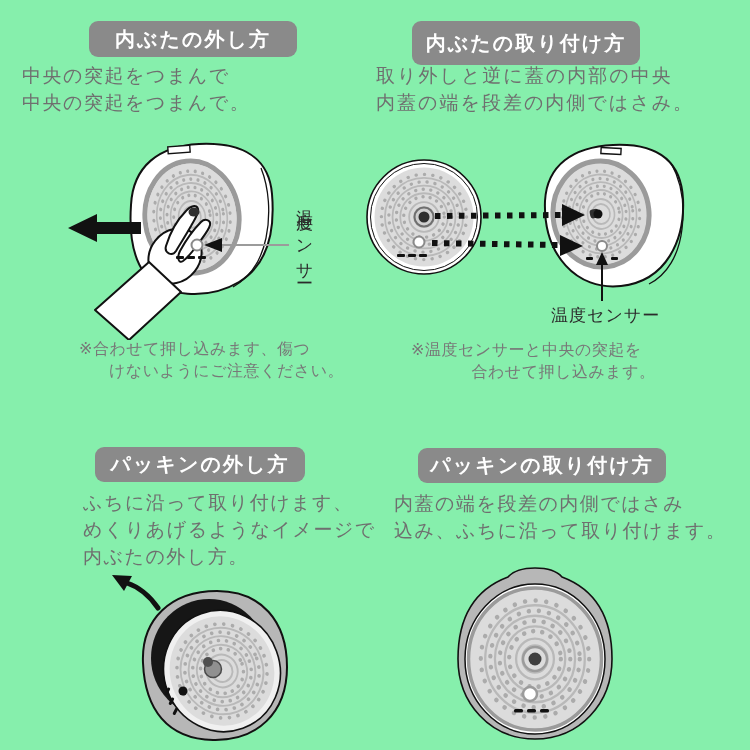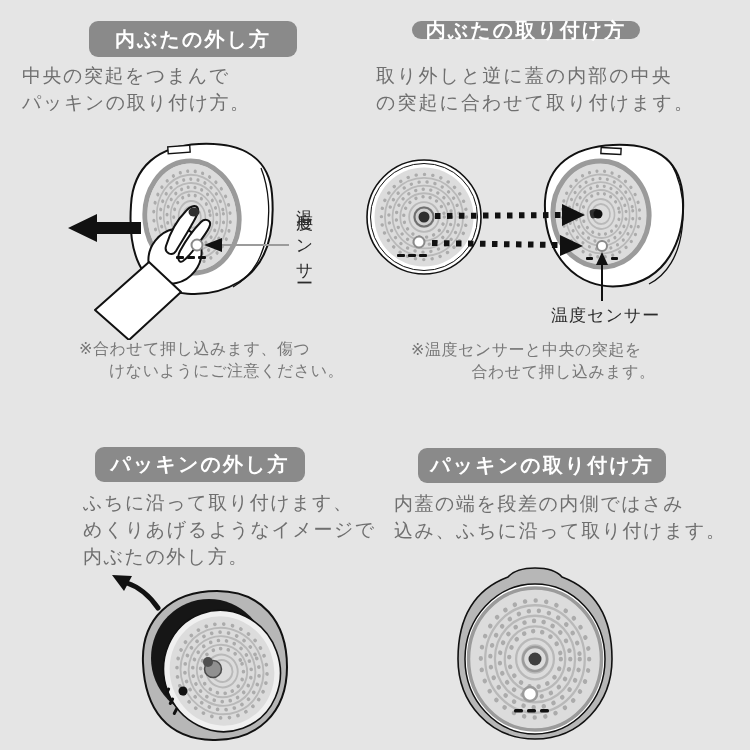--- a/index.html
+++ b/index.html
@@ -1,16 +1,16 @@
 <!DOCTYPE html>
 <html><head>
 <meta charset="utf-8">
 <style>
   html,body{margin:0;padding:0;background:#ffffff;}
-  .page{position:relative;width:750px;height:750px;background:#e5e5e5;overflow:hidden;
+  .page{position:relative;width:750px;height:750px;background:#86efac;overflow:hidden;
         font-family:"Liberation Sans","DejaVu Sans",sans-serif;}
   .badge{position:absolute;background:#8a8a8a;color:#ffffff;border-radius:9px;
          display:flex;align-items:center;justify-content:center;
          font-weight:bold;font-size:20px;letter-spacing:2px;}
   .body-text{position:absolute;color:#6f6f6f;font-size:19px;line-height:27px;letter-spacing:1.5px;}
   .body-text.center{text-align:left;}
   .note{position:absolute;color:#787878;font-size:16px;line-height:21.5px;letter-spacing:0.5px;}
   .note .indent{padding-left:15px;text-align:center;}
   .part-label{position:absolute;color:#2b2b2b;font-size:17px;letter-spacing:1px;}
   .vertical{writing-mode:vertical-rl;letter-spacing:4px;}
@@ -35,21 +35,21 @@
         <circle r="15" fill="none" stroke="#b9b9b9" stroke-width="1.8"></circle>
         <circle r="10" fill="none" stroke="#b9b9b9" stroke-width="1.8"></circle>
       </g>
     </defs>
   </svg>
 
   <div class="badge" style="left:89px;top:21px;width:208px;height:36px">内ぶたの外し方</div>
 
   <div class="body-text center" style="left:22px;top:62px;width:342px">
     <div>中央の突起をつまんで</div>
-    <div>パッキンの取り付け方。</div>
+    <div>中央の突起をつまんで。</div>
   </div>
 
   <svg class="illus" style="left:63px;top:130px" width="270" height="210" viewBox="0 0 270 210">
 
     <path d="M 68 75 C 70 36 96 16 136 14 C 180 12 206 28 209 64 C 212 100 206 134 176 152 C 146 170 100 168 82 144 C 70 128 66 104 68 75 Z" fill="#ffffff" stroke="#111111" stroke-width="2"></path>
     <path d="M 198 38 C 206 58 208 84 203 108 C 198 132 186 148 170 157" fill="none" stroke="#111111" stroke-width="1.3"></path>
     <rect x="105" y="16" width="22" height="7" fill="#ffffff" stroke="#111111" stroke-width="1.4" transform="rotate(-4 116 20)"></rect>
 
     <ellipse cx="129" cy="87" rx="47" ry="56" transform="rotate(-6 129 87)" fill="#dcdcdc" stroke="#9b9b9b" stroke-width="5"></ellipse>
     <use href="#lidface" transform="translate(129 87) rotate(-6) scale(0.89 1.07)"></use>
@@ -74,25 +74,25 @@
     <line x1="159" y1="115" x2="226" y2="115" stroke="#9b9b9b" stroke-width="2"></line>
   </svg>
 
   <div class="part-label vertical" style="left:293px;top:196px;height:125px">温度センサー</div>
 
   <div class="note" style="left:79px;top:338px;width:280px">
     <div>※合わせて押し込みます、傷つ</div>
     <div class="indent">けないようにご注意ください。</div>
   </div>
 
-  <div class="badge" style="left:412px;top:21px;width:228px;height:18px">内ぶたの取り付け方</div>
+  <div class="badge" style="left:412px;top:21px;width:228px;height:44px">内ぶたの取り付け方</div>
 
   <div class="body-text center" style="left:376px;top:62px;width:350px;letter-spacing:2px">
     <div>取り外しと逆に蓋の内部の中央</div>
-    <div>の突起に合わせて取り付けます。</div>
+    <div>内蓋の端を段差の内側ではさみ。</div>
   </div>
 
   <svg class="illus" style="left:355px;top:135px" width="350" height="200" viewBox="0 0 350 200">
 
     <circle cx="69" cy="82" r="57" fill="#ffffff" stroke="#111111" stroke-width="1.6"></circle>
     <circle cx="69" cy="82" r="53.5" fill="none" stroke="#111111" stroke-width="1"></circle>
     <use href="#lidface" transform="translate(69 82) scale(0.99)"></use>
     <circle cx="69" cy="82" r="9.5" fill="#cfcfcf" stroke="#6f6f6f" stroke-width="2"></circle>
     <circle cx="69" cy="82" r="5.5" fill="#2e2e2e"></circle>
     <circle cx="64" cy="107" r="5.5" fill="#ffffff" stroke="#8a8a8a" stroke-width="2"></circle>

